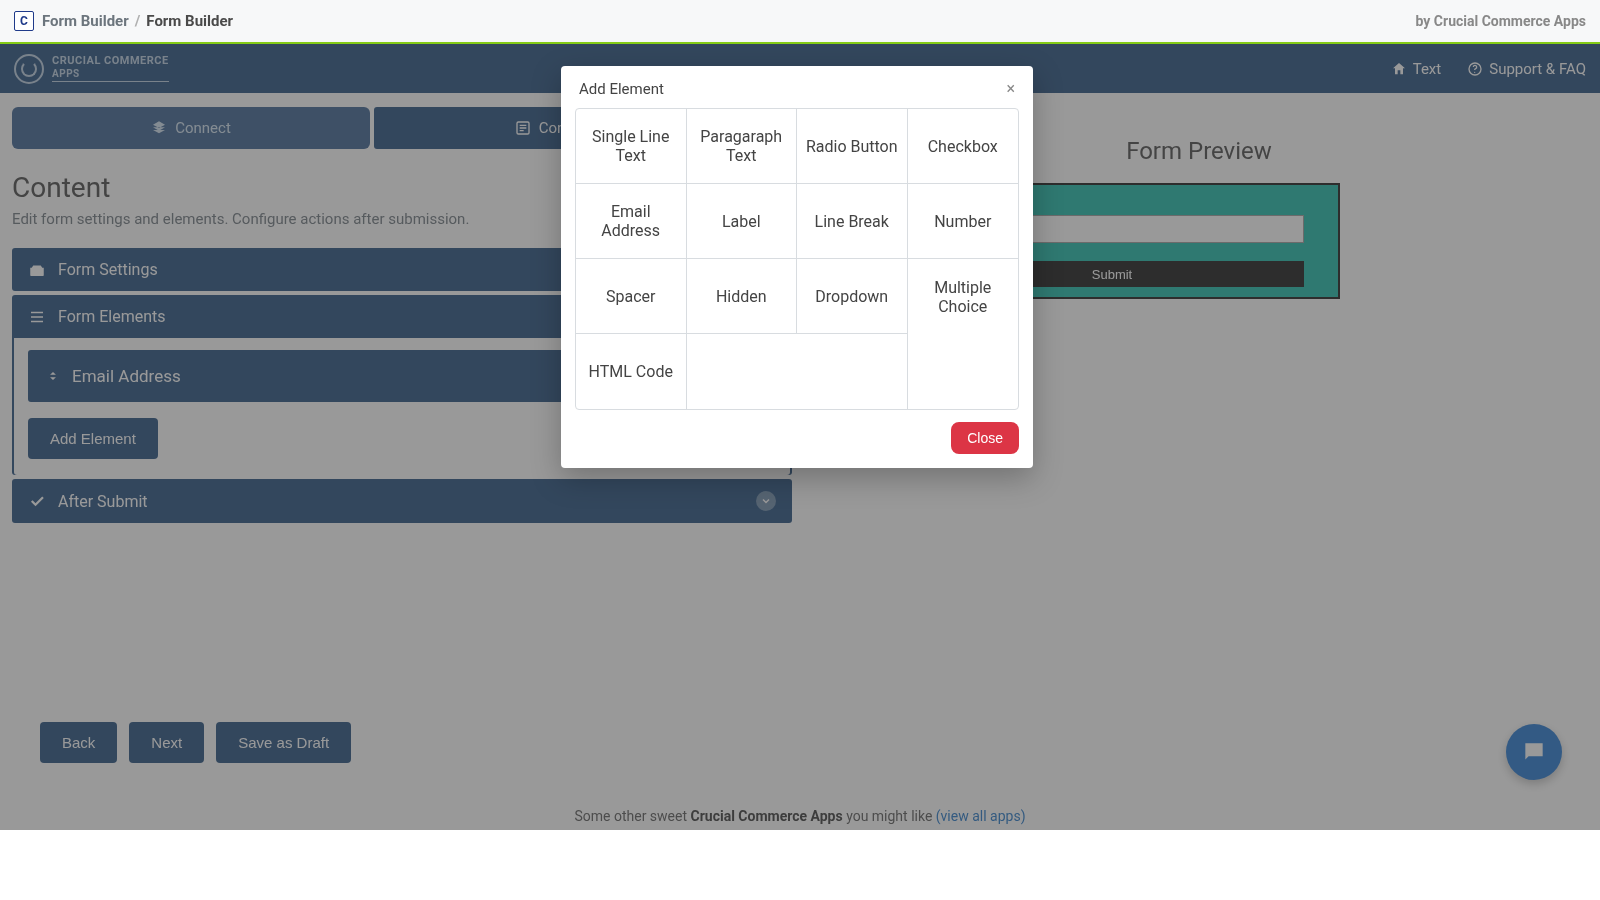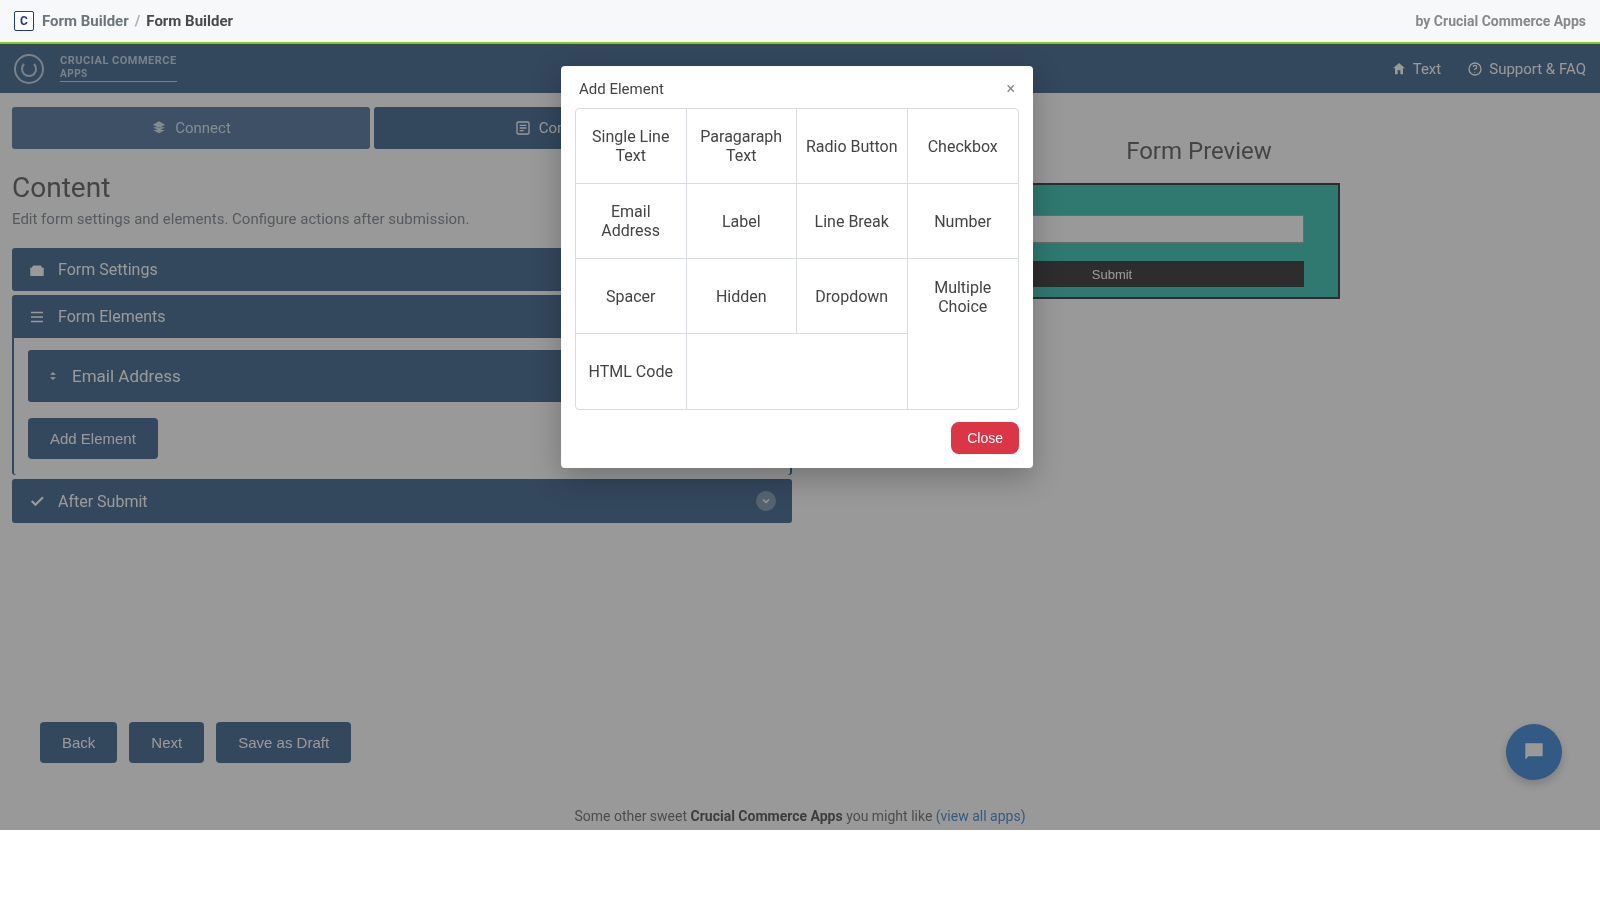--- a/index.html
+++ b/index.html
@@ -38,21 +38,21 @@
   
   .main-nav {
     height: 49px;
     background: #1e4a7b;
     display: flex;
     align-items: center;
     padding: 0 14px;
     color: #fff;
   }
   .main-nav .brand-logo {
-    display: flex; align-items: center; gap: 16px;
+    display: flex; align-items: center; gap: 8px;
     color: #b8cce0;
   }
   .brand-swirl {
     width: 30px; height: 30px;
     border: 2px solid #b8cce0;
     border-radius: 50%;
     position: relative;
   }
   .brand-swirl::after {
     content: "";
@@ -78,21 +78,21 @@
   .tab {
     flex: 1;
     height: 42px;
     border-radius: 3px;
     display: flex; align-items: center; justify-content: center;
     gap: 8px;
     font-size: 15px;
     color: #fff;
     cursor: pointer;
   }
-  .tab.inactive { background: #355e8e; color: #cfe0f0; }
+  .tab.inactive { background: #355e8e; color: #cfe0f0; border-radius: 6px; }
   .tab.active { background: #1e4a7b; }
   .tab-icon { width: 16px; height: 16px; display: inline-block; }
 
   .section-title { font-size: 28px; color: #444; margin: 22px 0 6px 0; font-weight: 400; }
   .section-sub { color: #6c757d; font-size: 15px; margin-bottom: 20px; }
 
   
   .panel {
     background: #1e4a7b;
     color: #fff;

